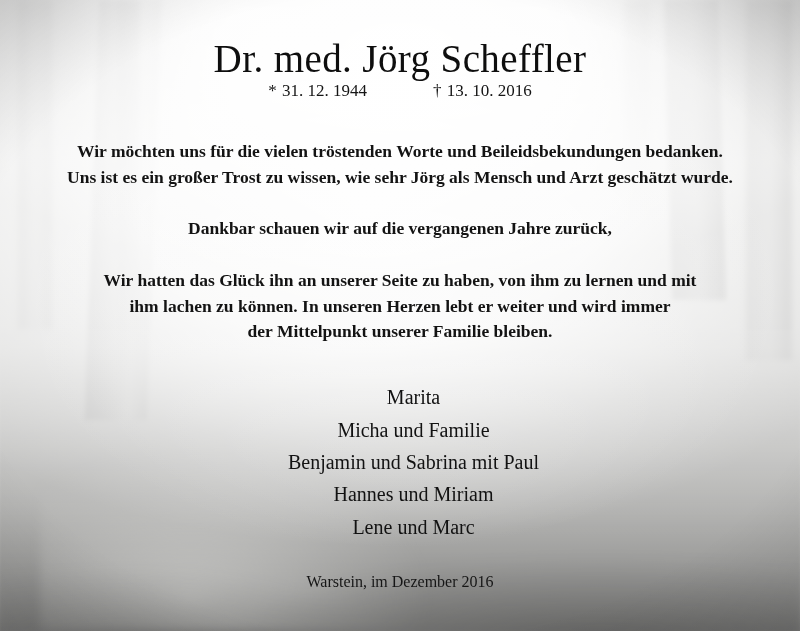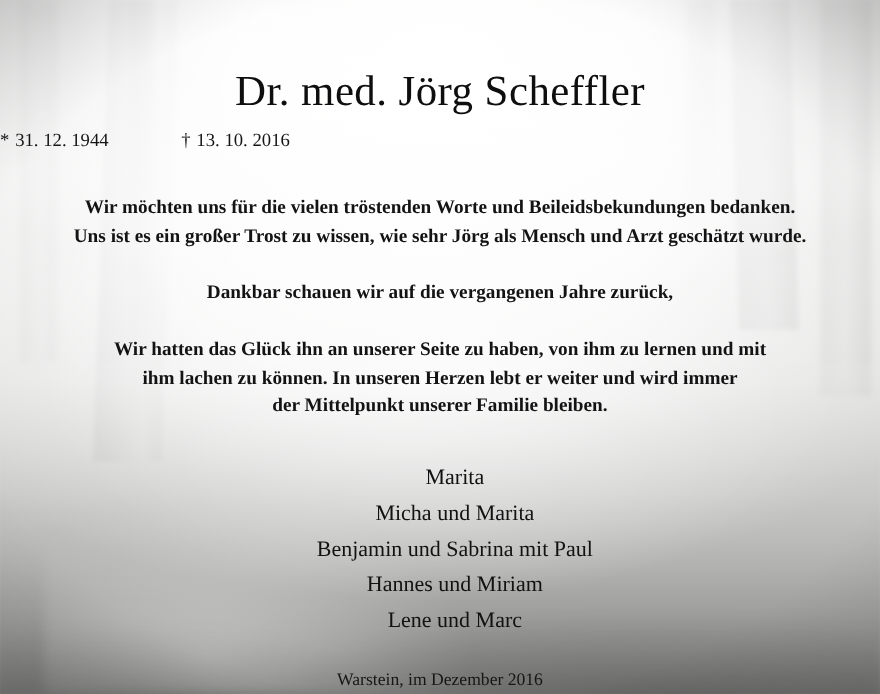--- a/index.html
+++ b/index.html
@@ -134,32 +134,32 @@
   
   .content {
     position: relative;
     z-index: 5;
     width: 100%;
     height: 100%;
     text-align: center;
   }
   .name {
     margin: 0;
-    padding-top: 62px;
+    padding-top: 38px;
     font-size: 39px;
     font-weight: normal;
     letter-spacing: 0.4px;
     color: #0e0e0e;
     line-height: 1.1;
   }
   .dates {
-    margin-top: 13px;
     font-size: 17px;
     color: #151515;
     display: flex;
+    justify-content: center;
     gap: 66px;
   }
   .dates .sym {
     letter-spacing: 1px;
   }
   .para-block {
     margin-top: 38px;
   }
   .para {
     font-size: 17.5px;
@@ -231,21 +231,21 @@
       </p>
       <p class="para">
         <span>Wir hatten das Glück ihn an unserer Seite zu haben, von ihm zu lernen und mit</span><br>
         <span>ihm lachen zu können. In unseren Herzen lebt er weiter und wird immer</span><br>
         <span>der Mittelpunkt unserer Familie bleiben.</span>
       </p>
     </div>
 
     <div class="names">
       <div class="nm">Marita</div>
-      <div class="nm">Micha und Marita</div>
+      <div class="nm">Micha und Familie</div>
       <div class="nm">Benjamin und Sabrina mit Paul</div>
       <div class="nm">Hannes und Miriam</div>
       <div class="nm">Lene und Marc</div>
     </div>
 
     <div class="place">Warstein, im Dezember 2016</div>
 
   </div>
 </div>
 

